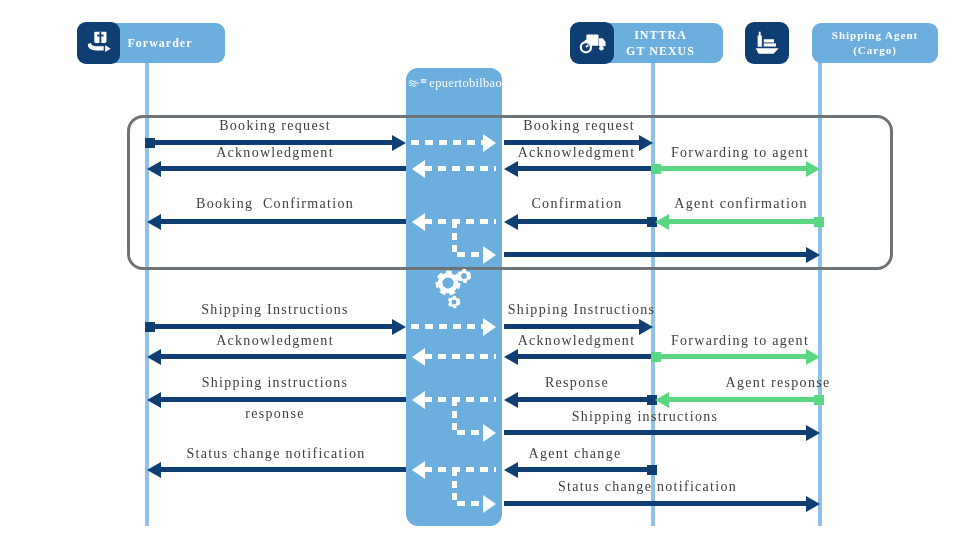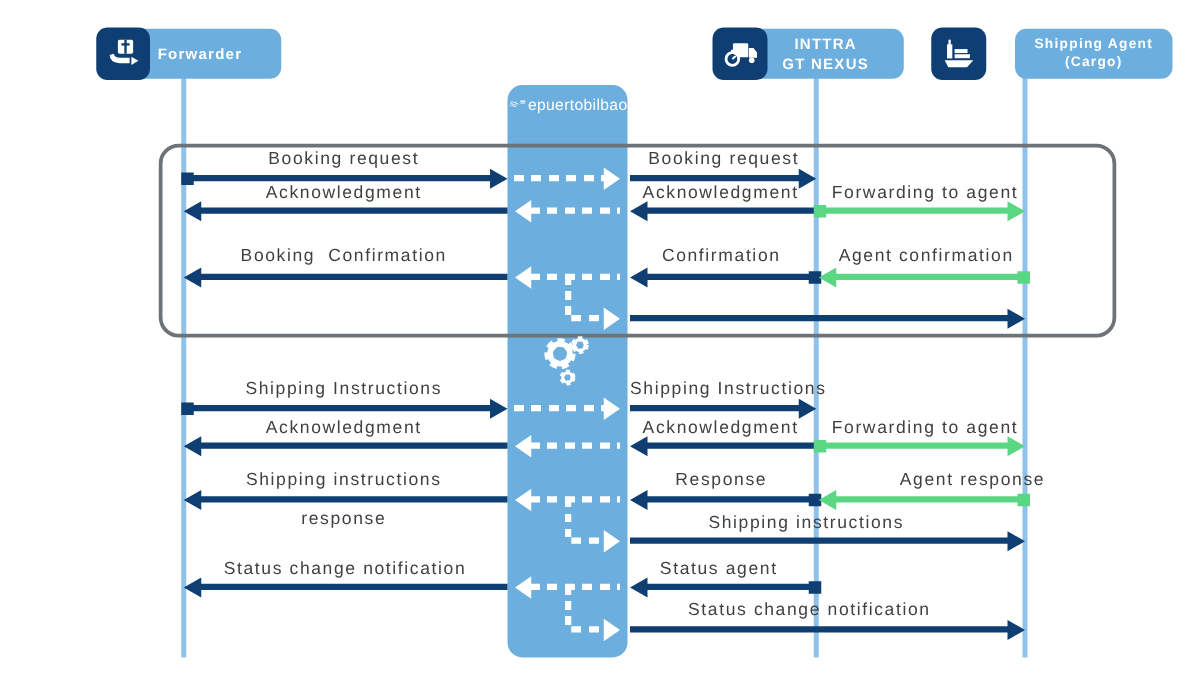--- a/index.html
+++ b/index.html
@@ -1,18 +1,18 @@
 <!DOCTYPE html>
 <html><head>
 <meta charset="utf-8">
 <style>
   html,body { margin:0; padding:0; background:#fff; }
   .stage {
     position:relative; width:960px; height:560px; background:#ffffff;
-    font-family:Liberation Sans, sans-serif; overflow:hidden;
+    font-family:Liberation Serif, serif; overflow:hidden;
   }
   
   .lifeline { position:absolute; width:4px; top:62px; height:464px; background:#8fc2ea; z-index:0; }
 
   
   .actor-pill {
     position:absolute; background:#6caede; border-radius:9px; color:#fff;
     font-weight:bold; letter-spacing:1px; font-size:12px; line-height:1.35;
     display:flex; flex-direction:column; align-items:center; justify-content:center;
     text-align:center; z-index:2;
@@ -255,21 +255,21 @@
   <div class="msg navy" style="left:160px;top:467px;width:246px;">
       <span class="head l"></span>
     </div>
   <div class="dash h" style="left:424px;top:467px;width:72px;">
       <span class="head l"></span>
     </div>
   <div class="dash v" style="left:452px;top:469px;height:34px;"></div>
   <div class="dash h" style="left:457px;top:501px;width:27px;">
       <span class="head r"></span>
     </div>
-  <div class="lbl" style="left:500px;top:446px;width:150px;">Status agent</div>
+  <div class="lbl" style="left:500px;top:446px;width:150px;">Agent change</div>
   <div class="msg navy" style="left:517px;top:467px;width:136px;">
       <span class="butt br"></span>
       <span class="head l"></span>
     </div>
 
   <div class="lbl" style="left:515px;top:479px;width:265px;">Status change notification</div>
   <div class="msg navy" style="left:504px;top:501px;width:303px;">
       <span class="head r"></span>
     </div>
 

